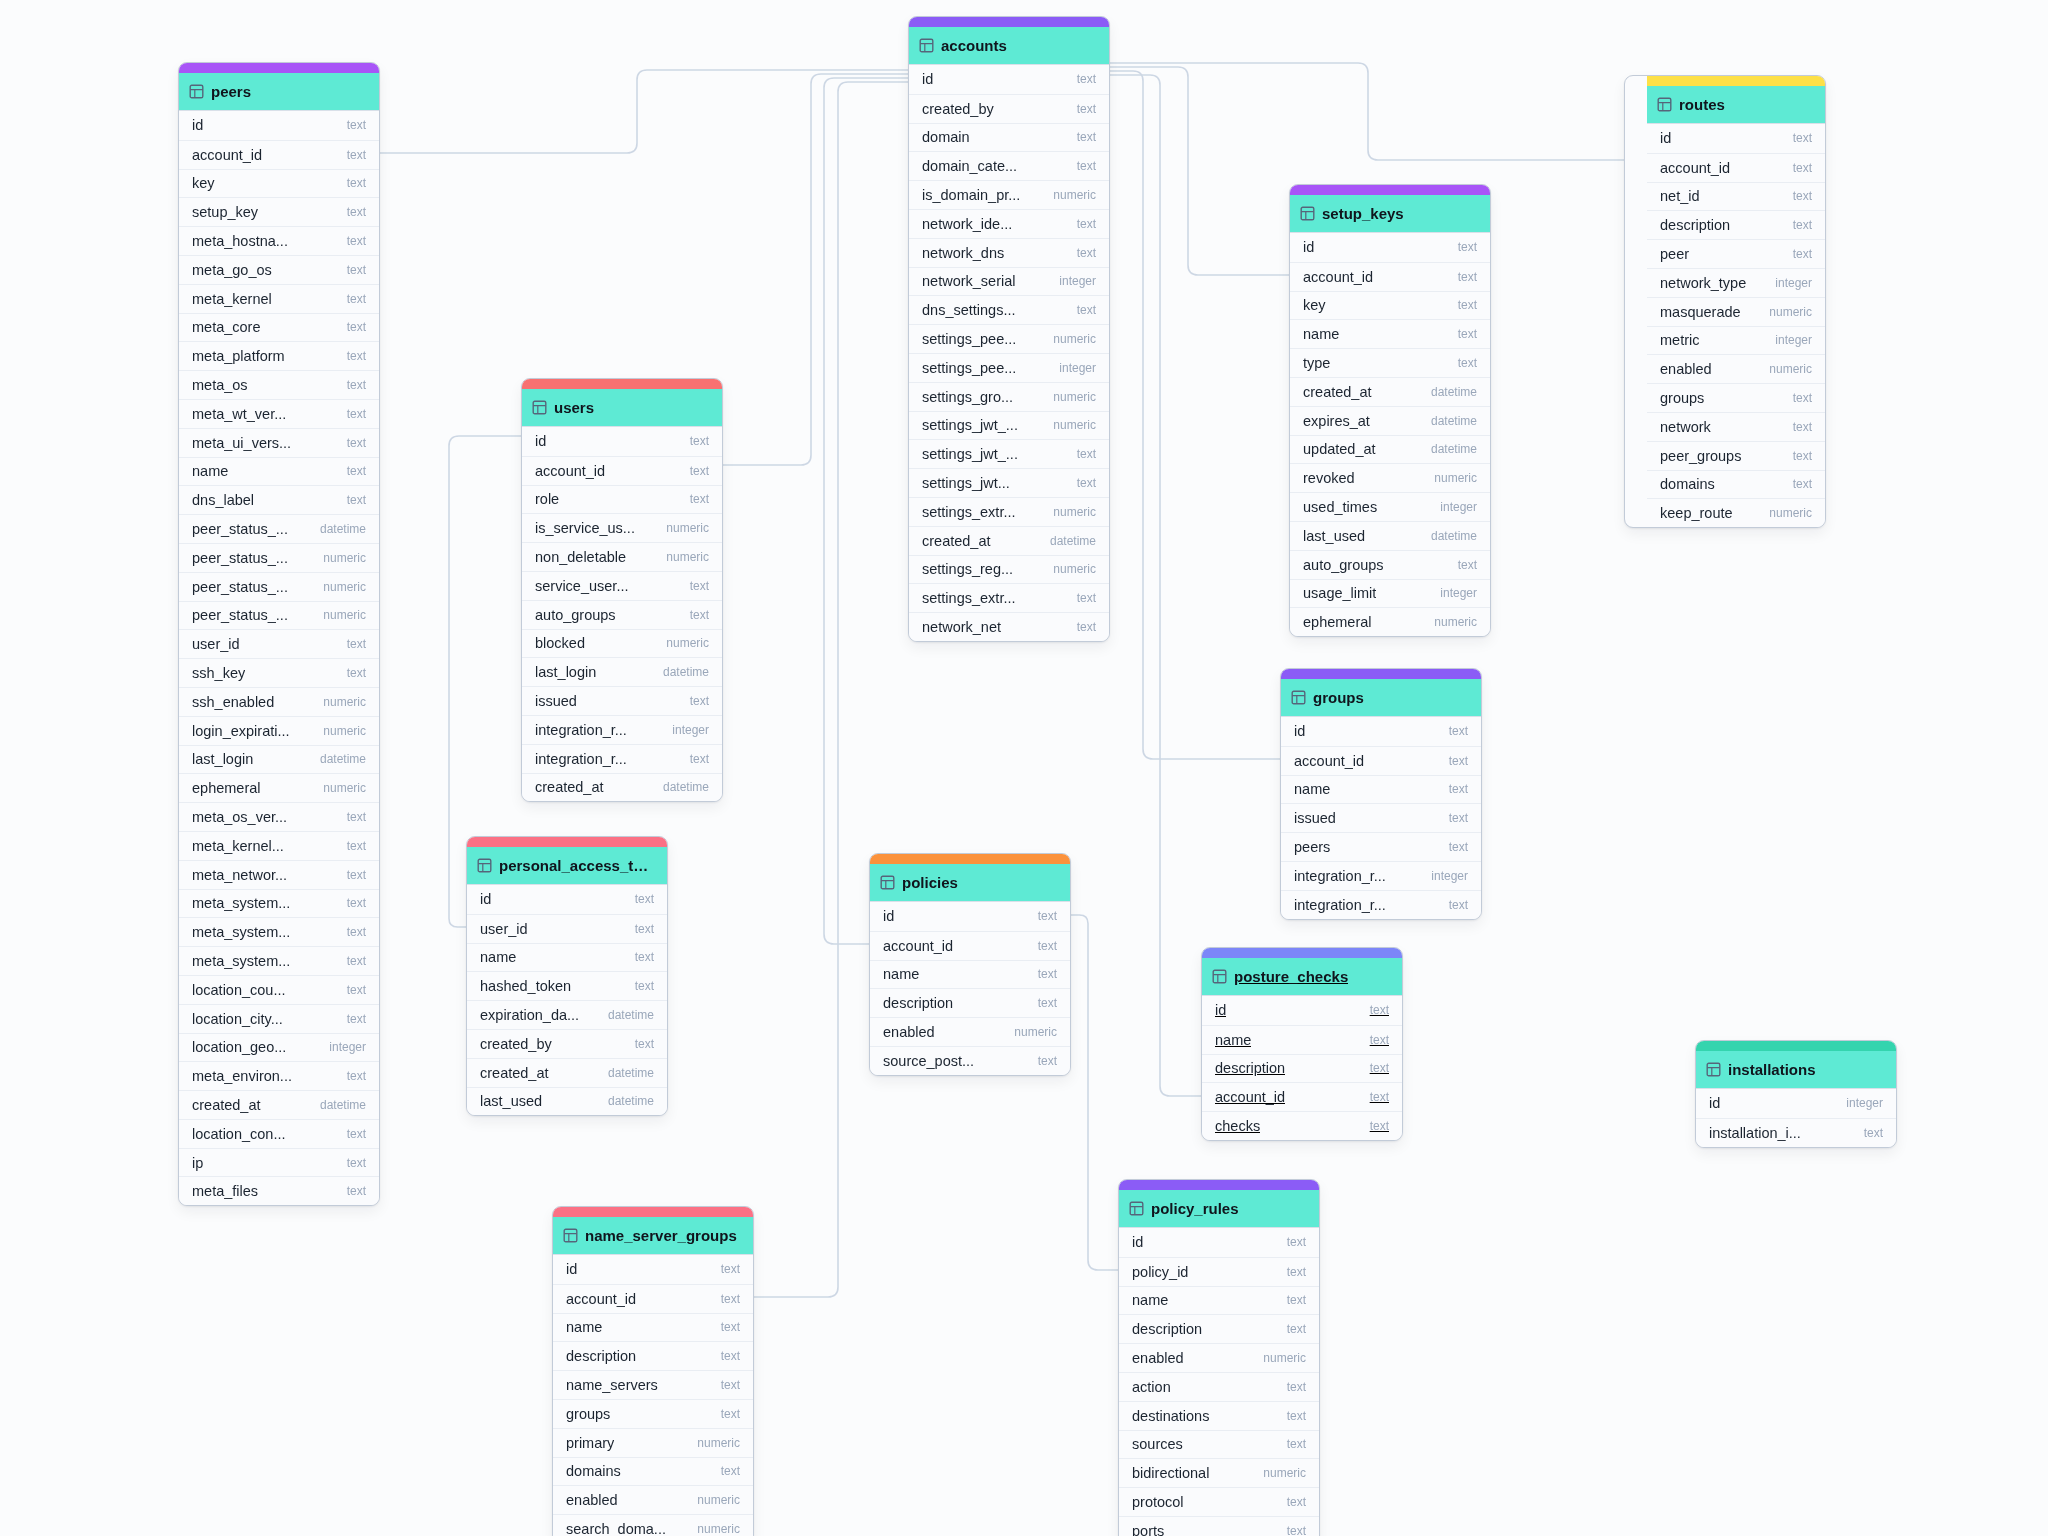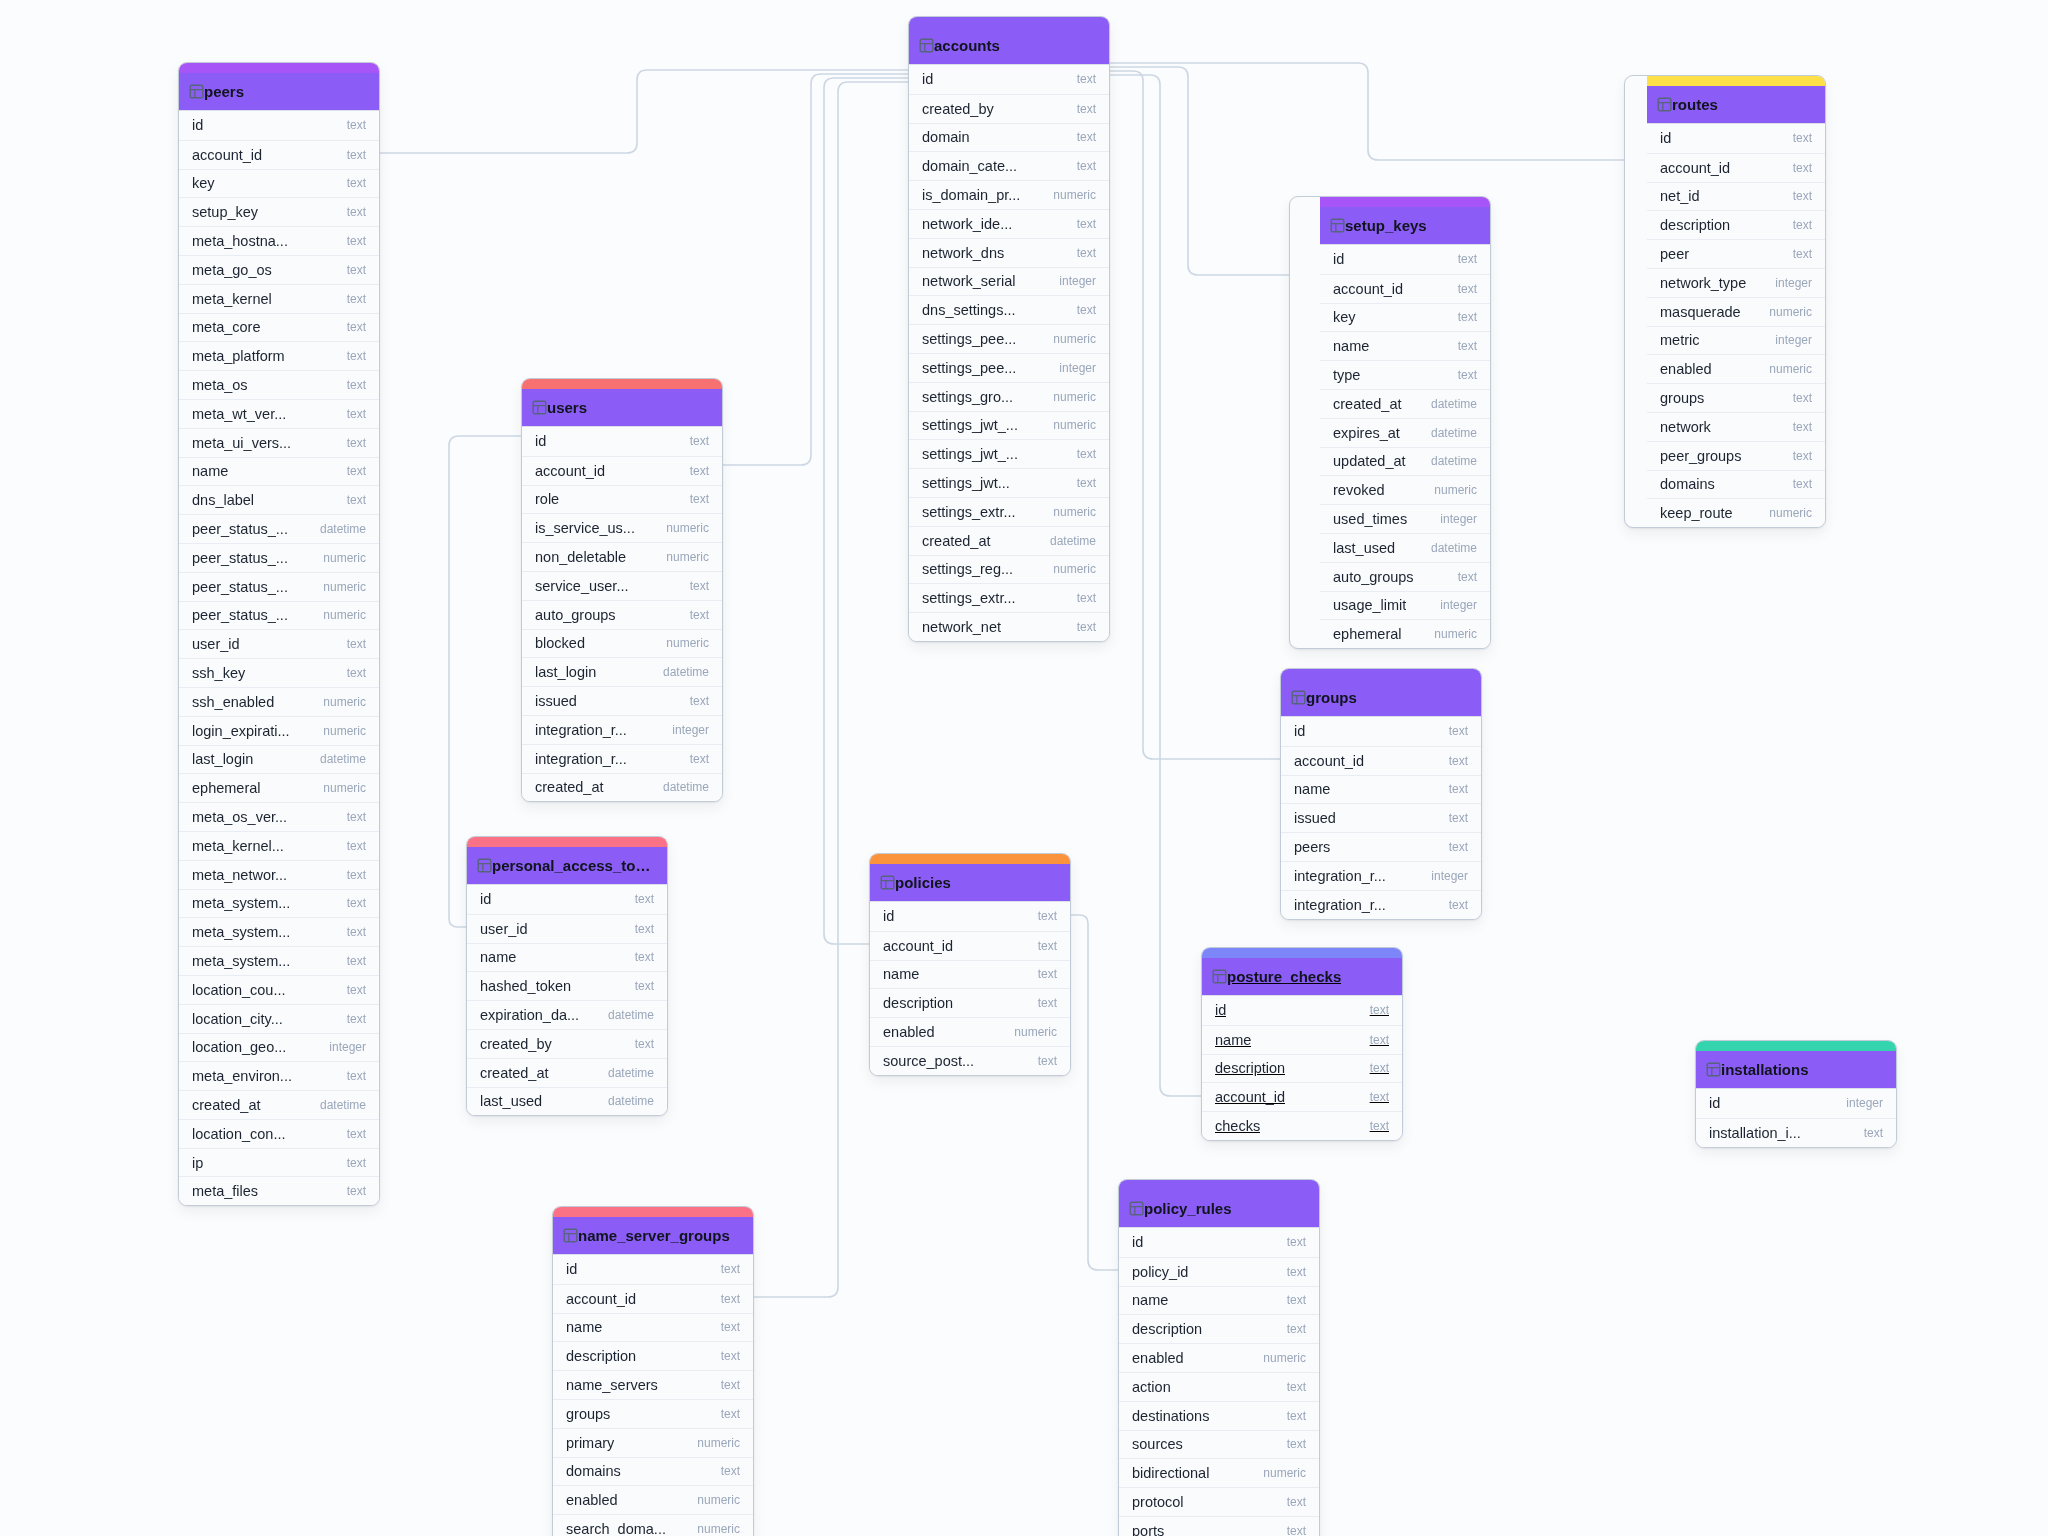--- a/index.html
+++ b/index.html
@@ -19,23 +19,23 @@
     border:1.5px solid #c2cbd8;
     border-radius:9px;
     box-shadow:0 1px 2px rgba(15,23,42,.07), 0 6px 14px rgba(15,23,42,.06);
     z-index:1;
     overflow:hidden;
     box-sizing:border-box;
   }
   .accent-bar{height:10px;}
   .node-header{
     height:38px;
-    display:flex;align-items:center;
+    display:flex;align-items:center;gap:7px;
     padding:0 10px;
-    background:#8b5cf6;
+    background:#5eead4;
     border-bottom:1px solid #d9e0e9;
     box-sizing:border-box;
   }
   .node-header .title{
     font-size:15px;font-weight:700;color:#10151d;
     white-space:nowrap;overflow:hidden;text-overflow:ellipsis;
   }
   .tbl-icon{flex:0 0 auto;display:block;}
   .field-row{
     height:28.8px;
@@ -565,21 +565,21 @@
       </div>
       <div class="field-row">
         <span class="field-name">protocol</span>
         <span class="field-type">text</span>
       </div>
       <div class="field-row">
         <span class="field-name">ports</span>
         <span class="field-type">text</span>
       </div>
     </div>
-    <div class="table-node" style="left: 1289px; top: 196px; padding-left: 30px;">
+    <div class="table-node" style="left: 1289px; top: 184px;">
       <div class="accent-bar" style="background: rgb(168, 85, 247);"></div>
       <div class="node-header">
         <svg class="tbl-icon" width="15" height="15" viewBox="0 0 15 15">
           <rect x="1.2" y="1.2" width="12.6" height="12.6" rx="1.6" fill="none" stroke="#56657a" stroke-width="1.4"></rect>
           <line x1="1.2" y1="5.6" x2="13.8" y2="5.6" stroke="#56657a" stroke-width="1.2"></line>
           <line x1="5.8" y1="5.6" x2="5.8" y2="13.8" stroke="#56657a" stroke-width="1.2"></line>
         </svg>
         <span class="title">setup_keys</span>
       </div>
       <div class="field-row">

